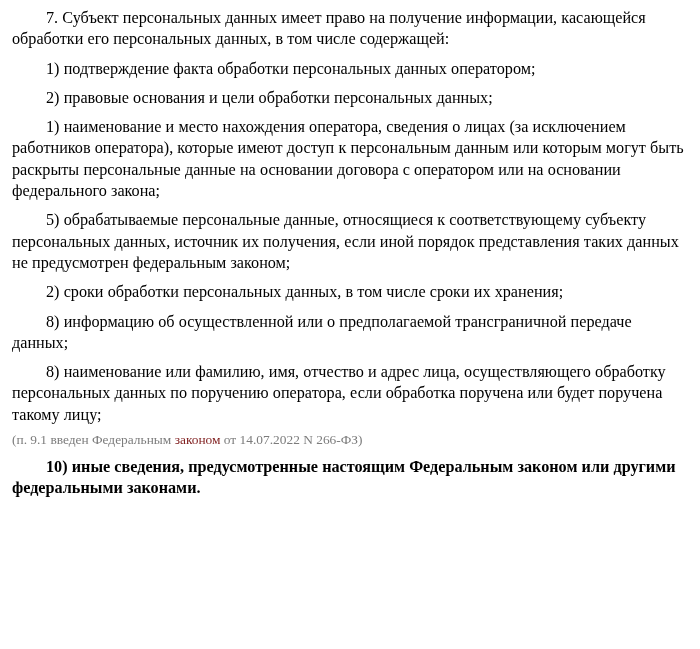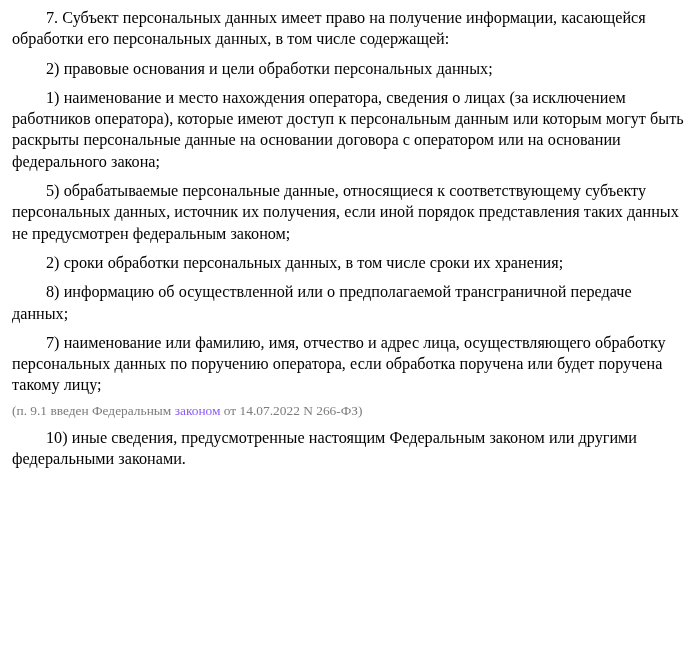--- a/index.html
+++ b/index.html
@@ -28,58 +28,60 @@
     padding: 0;
     text-indent: 34px;
     font-size: 16.2px;
     line-height: 21.3px;
     text-align: left;
     color: #000000;
     word-spacing: 0.1px;
   }
   p.para.last {
     margin-bottom: 0;
+    font-weight: bold;
   }
   p.note {
     margin: -4px 0 8px 0;
     padding: 0;
     text-indent: 0;
     font-size: 13.4px;
     line-height: 19px;
     color: #7c7c7c;
   }
   a.doclink {
     color: #1313c6;
     text-decoration: underline;
   }
   span.inlink {
-    color: #8b5cf6;
+    color: #7f1d1d;
     text-decoration: none;
   }
 </style>
 </head>
 <body>
 
 <div class="page">
 
   <p class="para">7. Субъект персональных данных имеет право на получение информации, касающейся обработки его персональных данных, в том числе содержащей:</p>
 
+  <p class="para">1) подтверждение факта обработки персональных данных оператором;</p>
 
   <p class="para">2) правовые основания и цели обработки персональных данных;</p>
 
 
   <p class="para">1) наименование и место нахождения оператора, сведения о лицах (за исключением работников оператора), которые имеют доступ к персональным данным или которым могут быть раскрыты персональные данные на основании договора с оператором или на основании федерального закона;</p>
 
   <p class="para">5) обрабатываемые персональные данные, относящиеся к соответствующему субъекту персональных данных, источник их получения, если иной порядок представления таких данных не предусмотрен федеральным законом;</p>
 
   <p class="para">2) сроки обработки персональных данных, в том числе сроки их хранения;</p>
 
 
   <p class="para">8) информацию об осуществленной или о предполагаемой трансграничной передаче данных;</p>
 
-  <p class="para">7) наименование или фамилию, имя, отчество и адрес лица, осуществляющего обработку персональных данных по поручению оператора, если обработка поручена или будет поручена такому лицу;</p>
+  <p class="para">8) наименование или фамилию, имя, отчество и адрес лица, осуществляющего обработку персональных данных по поручению оператора, если обработка поручена или будет поручена такому лицу;</p>
 
 
   <p class="note"><span>(п. 9.1 введен Федеральным </span><span class="inlink">законом</span><span> от 14.07.2022 N 266-ФЗ)</span></p>
 
   <p class="para last">10) иные сведения, предусмотренные настоящим Федеральным законом или другими федеральными законами.</p>
 
 </div>
 
 </body></html>

